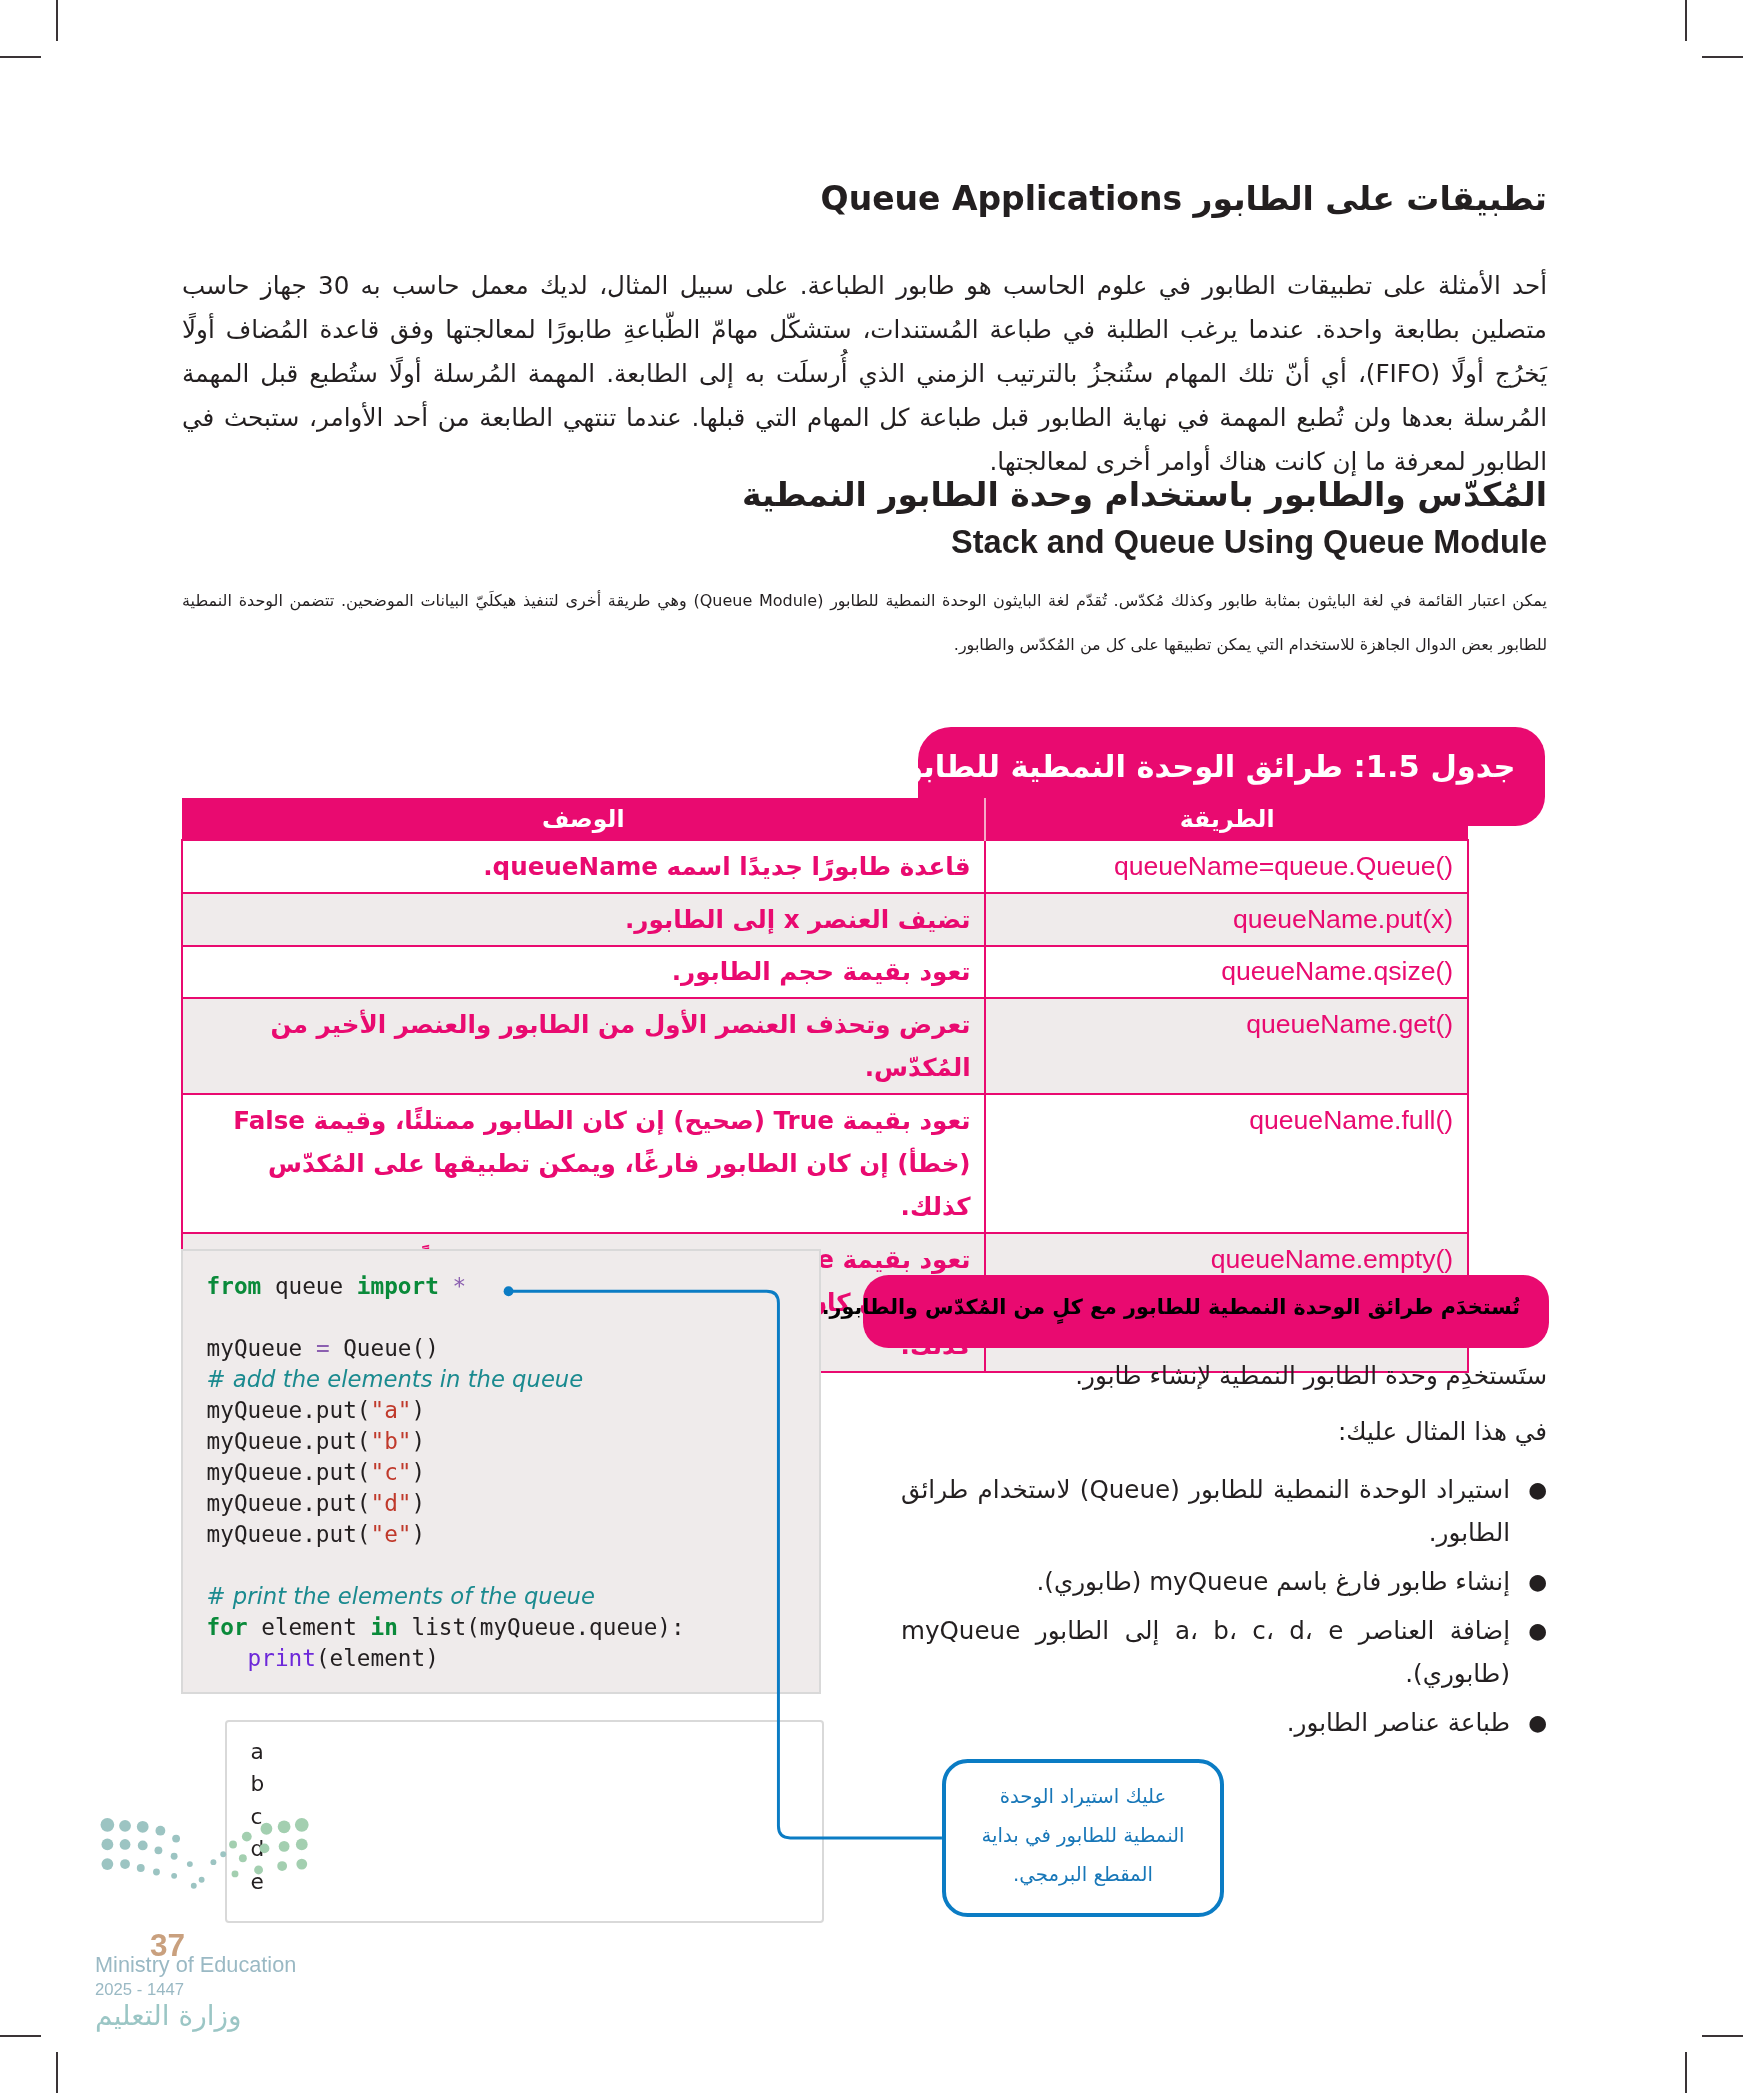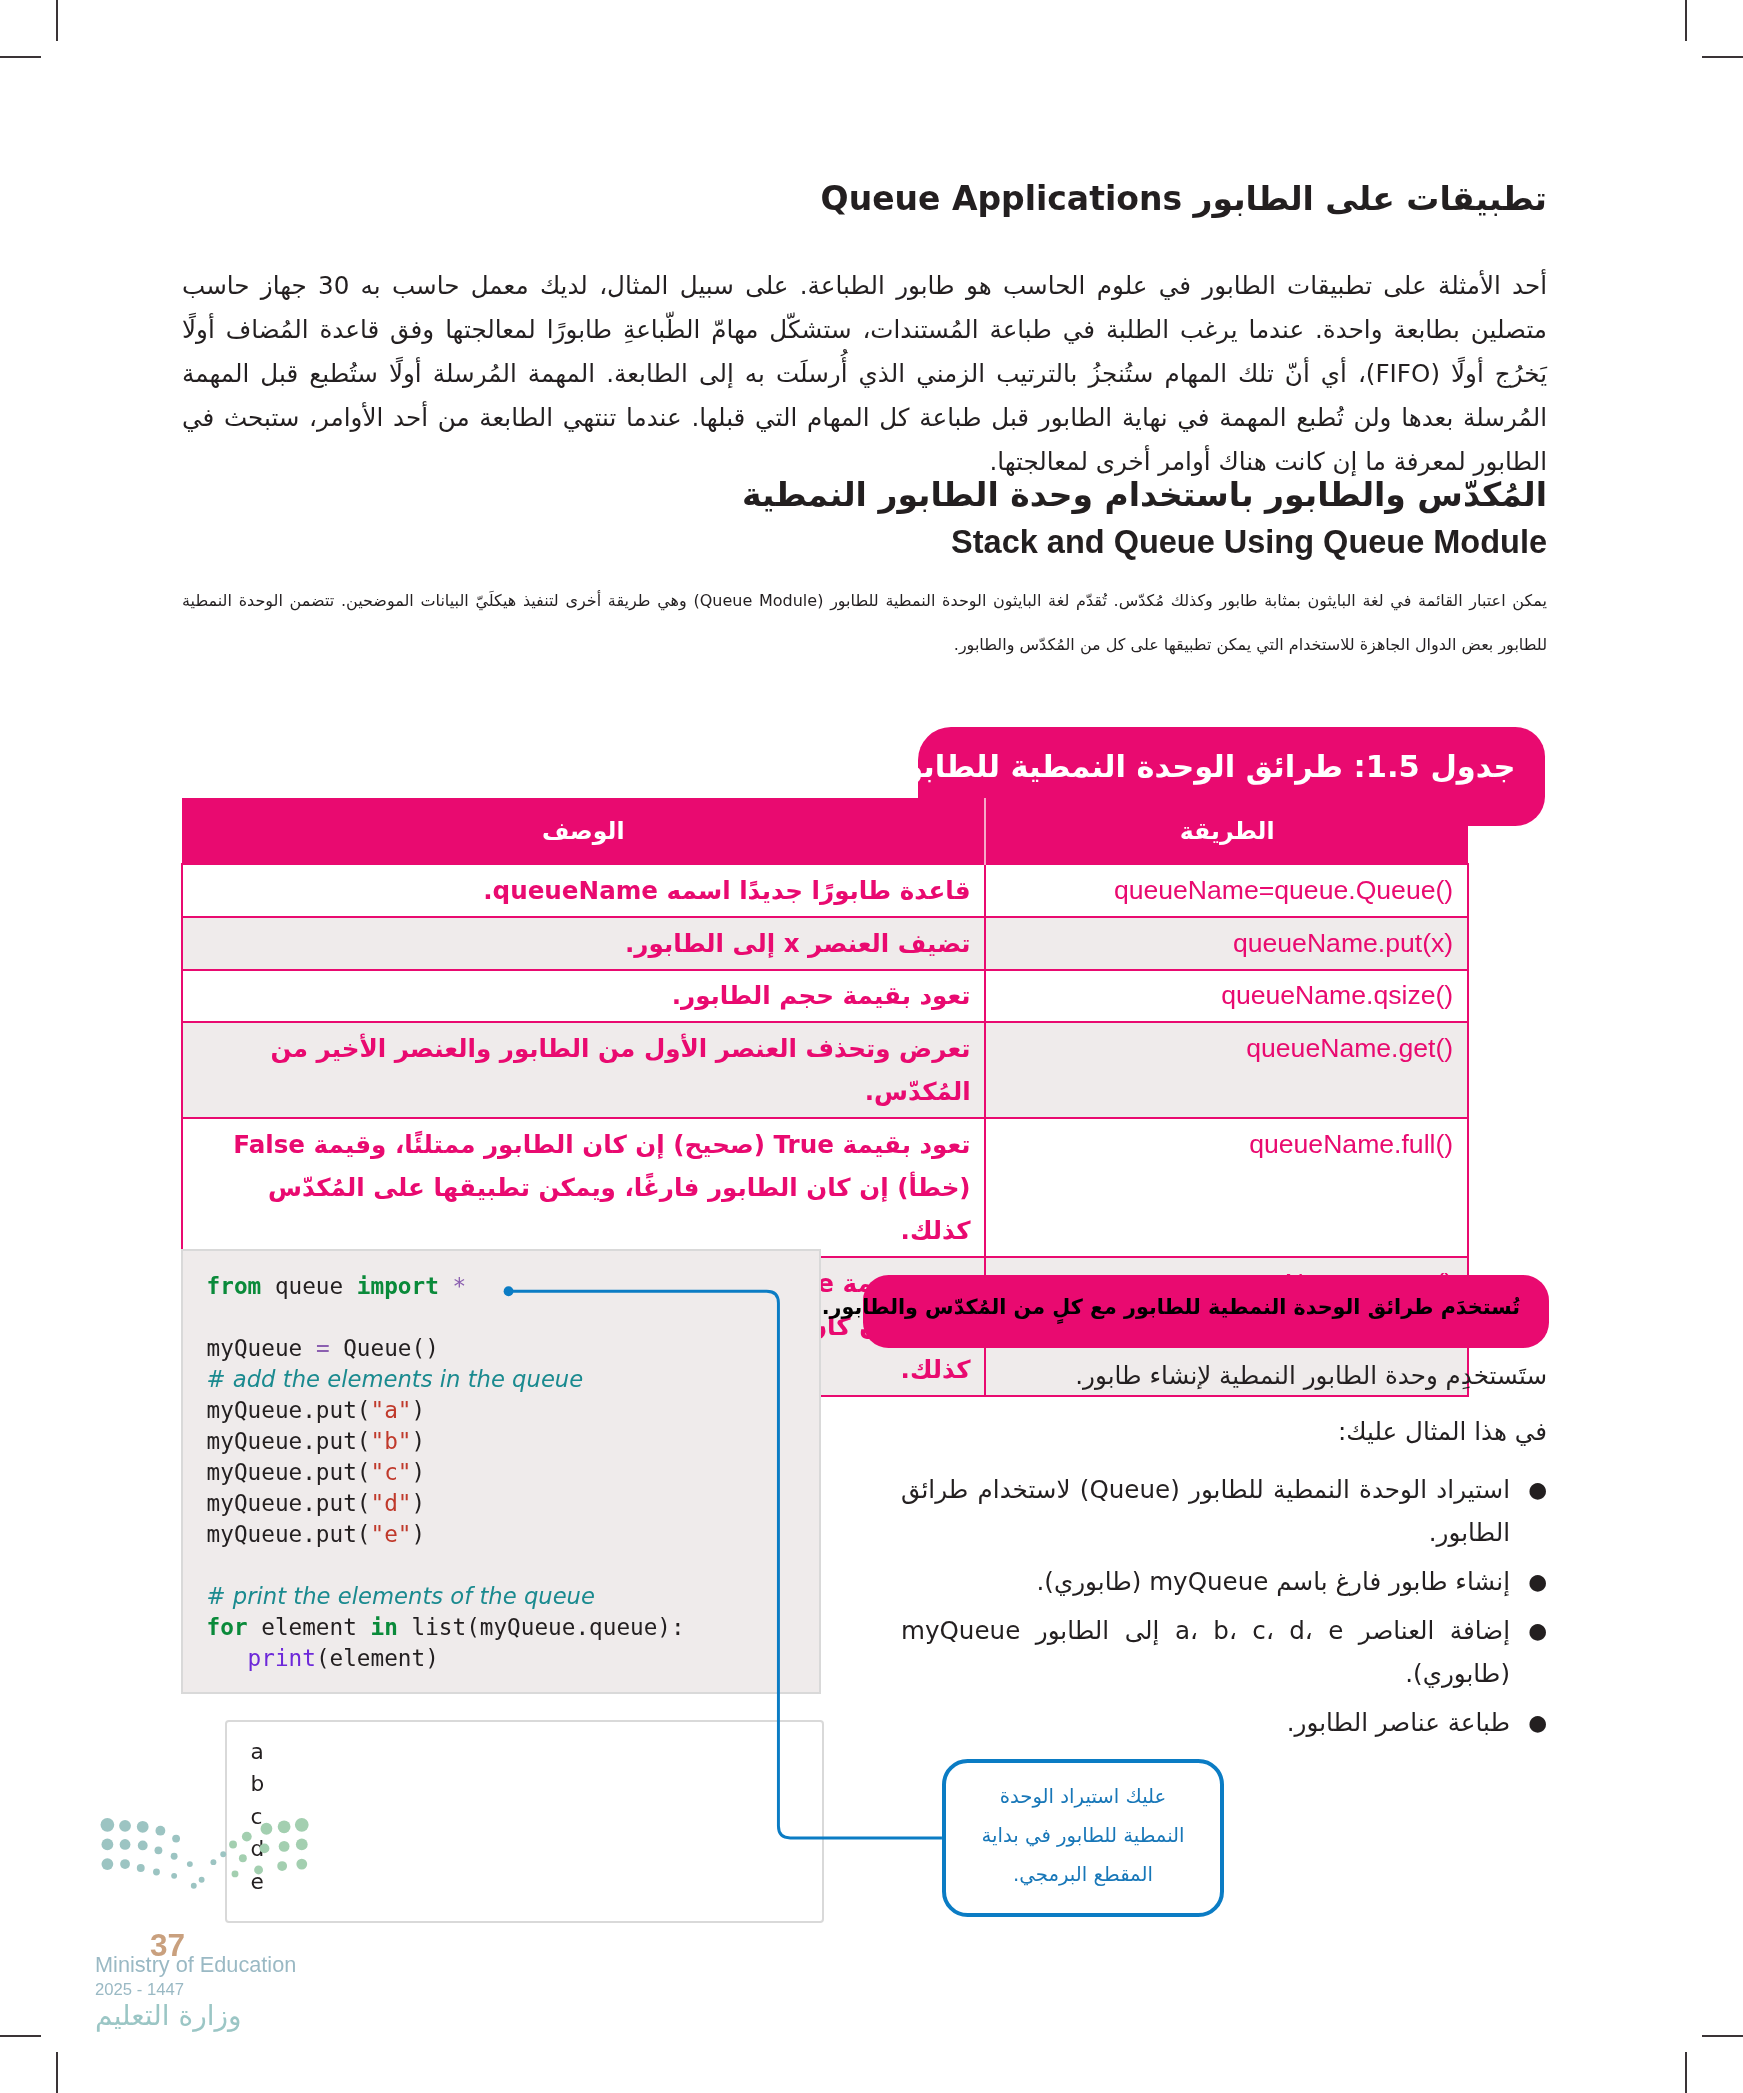--- a/index.html
+++ b/index.html
@@ -25,21 +25,21 @@
   }
   #table-tab-text { position: absolute; right: 29.6px; top: 21.7px; color: #fff; font-size: 30.5px; font-weight: bold; white-space: nowrap; }
 
   
   #methods-table {
     position: absolute; left: 181px; top: 798px; width: 1288px; border-collapse: collapse;
     direction: rtl; font-size: 24.6px;
   }
   #methods-table th {
     background: #e90a70; color: #fff; font-weight: bold; height: 41px; font-size: 23.6px;
-    border-left: 2px solid #f6a9c9; padding: 12px;
+    border-left: 2px solid #f6a9c9; padding: 0;
   }
   #methods-table th:last-child { border-left: none; }
   #methods-table td {
     border: 2px solid #e90a70; color: #e90a70; padding: 3.9px 13.8px; vertical-align: top; line-height: 43px;
   }
   #methods-table tr:nth-child(odd) td { background: #fff; }
   #methods-table tr:nth-child(even) td { background: #efebeb; }
   #methods-table td.method { width: 453px; font-family: "Liberation Sans", sans-serif; direction: ltr; text-align: right; font-size: 26.6px; }
   #methods-table td.desc { text-align: right; font-weight: bold; }
 

